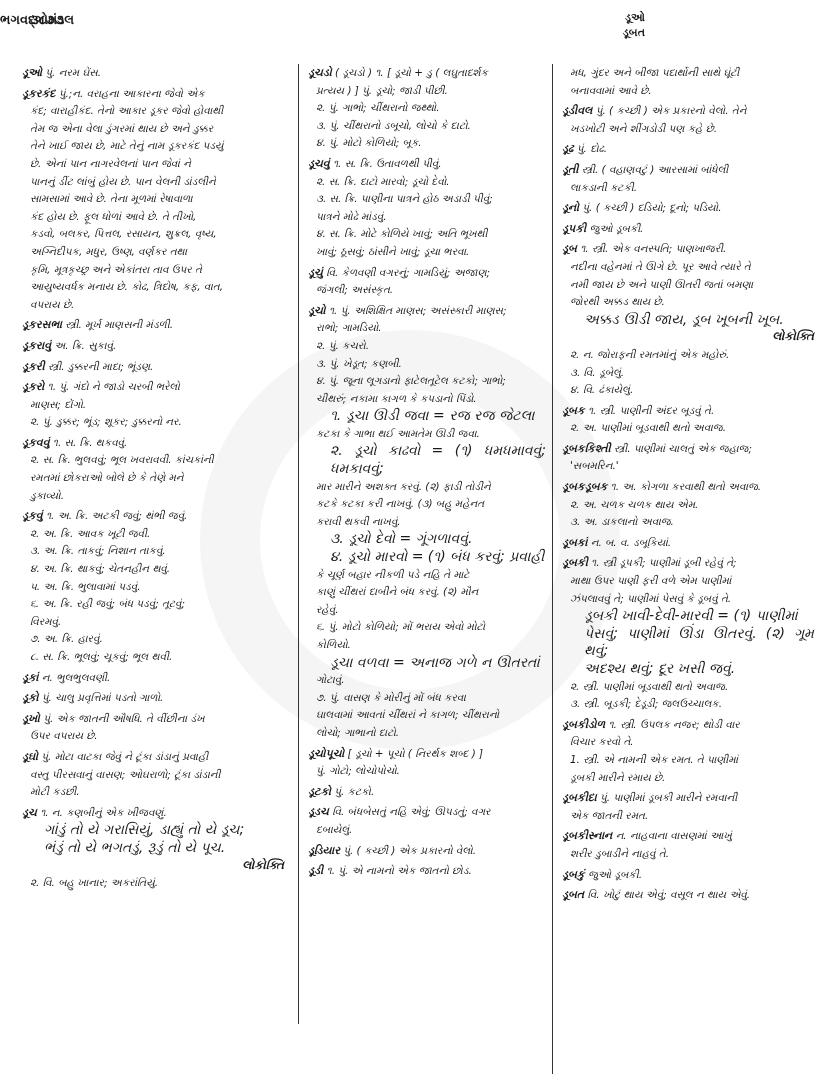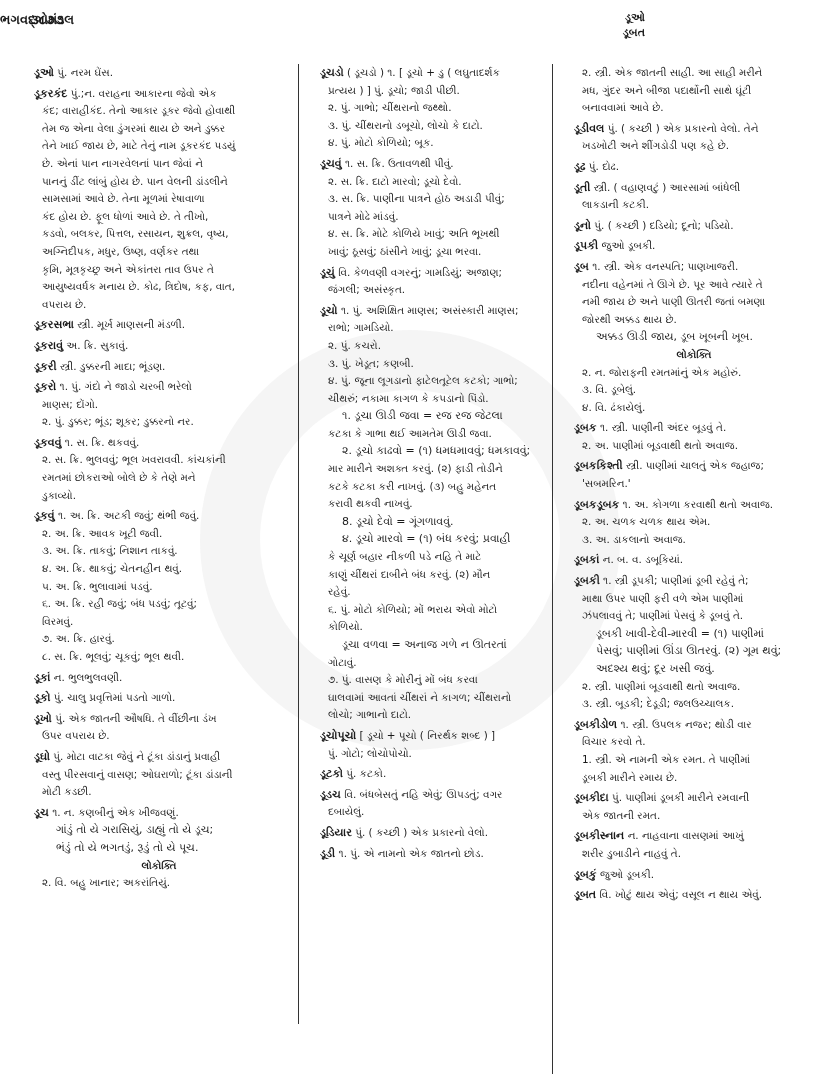--- a/index.html
+++ b/index.html
@@ -18,25 +18,25 @@
   .running-title { position: absolute; left: 0; width: 825px; top: 8px; font-size: 13px; font-weight: bold; }
   .guide { position: absolute; right: 14px; top: 6px; text-align: right; font-size: 11px; font-weight: bold; line-height: 15px; }
   .columns { position: absolute; top: 64px; left: 22px; width: 792px; height: 1010px; z-index: 1; }
   .col { position: absolute; top: 0; height: 1000px; font-size: 10.4px; line-height: 17.6px; }
   .col-1 { left: 0; width: 262px; }
   .col-2 { left: 286px; width: 238px; }
   .col-3 { left: 540px; width: 252px; }
   .divider { position: absolute; top: 0; width: 1px; background: #333; }
   .divider-1 { left: 276px; height: 960px; }
   .divider-2 { left: 530px; height: 1010px; }
-  .entry { margin: 0 0 3px 12px; text-align: justify; }
+  .entry { margin: 0 0 3px 0; text-align: justify; font-style: italic; }
   .line { display: block; }
   .line.indent { padding-left: 8px; }
-  .line.quote { padding-left: 22px; font-size: 11px; }
-  .line.source { text-align: center; font-size: 10px; font-weight: bold; }
+  .line.quote { padding-left: 22px; font-size: 14px; }
+  .line.source { text-align: right; font-size: 12px; font-weight: bold; }
   .hw { font-weight: bold; font-size: 11px; }
 </style>
 </head>
 <body>
 
 <div class="watermark"></div>
 
 <div class="header">
   <span class="page-num">૩૮૭૭</span>
   <span class="running-title">ભગવદ્ગોમંડલ</span>
@@ -147,21 +147,21 @@
         <span class="line indent">૨. પું. કચરો.</span>
         <span class="line indent">૩. પું. ખેડૂત; કણબી.</span>
         <span class="line indent">૪. પું. જૂના લૂગડાનો ફાટેલતૂટેલ કટકો; ગાભો;</span>
         <span class="line indent">ચીથરું; નકામા કાગળ કે કપડાનો પિંડો.</span>
         <span class="line quote">૧. ડૂચા ઊડી જવા = રજ રજ જેટલા</span>
         <span class="line indent">કટકા કે ગાભા થઈ આમતેમ ઊડી જવા.</span>
         <span class="line quote">૨. ડૂચો કાઢવો = (૧) ધમધમાવવું; ધમકાવવું;</span>
         <span class="line indent">માર મારીને અશક્ત કરવું. (૨) ફાડી તોડીને</span>
         <span class="line indent">કટકે કટકા કરી નાખવું. (૩) બહુ મહેનત</span>
         <span class="line indent">કરાવી થકવી નાખવું.</span>
-        <span class="line quote">8. ડૂચો દેવો = ગૂંગળાવવું.</span>
+        <span class="line quote">૩. ડૂચો દેવો = ગૂંગળાવવું.</span>
         <span class="line quote">૪. ડૂચો મારવો = (૧) બંધ કરવું; પ્રવાહી</span>
         <span class="line indent">કે ચૂર્ણ બહાર નીકળી પડે નહિ તે માટે</span>
         <span class="line indent">કાણું ચીંથરાં દાબીને બંધ કરવું. (૨) મૌન</span>
         <span class="line indent">રહેવું.</span>
         <span class="line indent">૬. પું. મોટો કોળિયો; મોં ભરાય એવો મોટો</span>
         <span class="line indent">કોળિયો.</span>
         <span class="line quote">ડૂચા વળવા = અનાજ ગળે ન ઊતરતાં</span>
         <span class="line indent">ગોટાવું.</span>
         <span class="line indent">૭. પું. વાસણ કે મોરીનું મોં બંધ કરવા</span>
         <span class="line indent">ઘાલવામાં આવતાં ચીંથરાં ને કાગળ; ચીંથરાનો</span>
@@ -181,21 +181,20 @@
       <div class="entry">
         <span class="line"><span class="hw">ડૂડિયાર</span> પું. ( કચ્છી ) એક પ્રકારનો વેલો.</span>
       </div>
       <div class="entry">
         <span class="line"><span class="hw">ડૂડી</span> ૧. પું. એ નામનો એક જાતનો છોડ.</span>
       </div>
     </div>
   <div class="divider divider-2"></div>
   <div class="col col-3">
       <div class="entry">
-        <span class="line indent">૨. સ્ત્રી. એક જાતની સાહી. આ સાહી મરીને</span>
         <span class="line indent">મધ, ગુંદર અને બીજા પદાર્થોની સાથે ઘૂંટી</span>
         <span class="line indent">બનાવવામાં આવે છે.</span>
       </div>
       <div class="entry">
         <span class="line"><span class="hw">ડૂડીવલ</span> પું. ( કચ્છી ) એક પ્રકારનો વેલો. તેને</span>
         <span class="line indent">ખડખોટી અને શીંગડોડી પણ કહે છે.</span>
       </div>
       <div class="entry">
         <span class="line"><span class="hw">ડૂઢ</span> પું. દોઢ.</span>
       </div>

